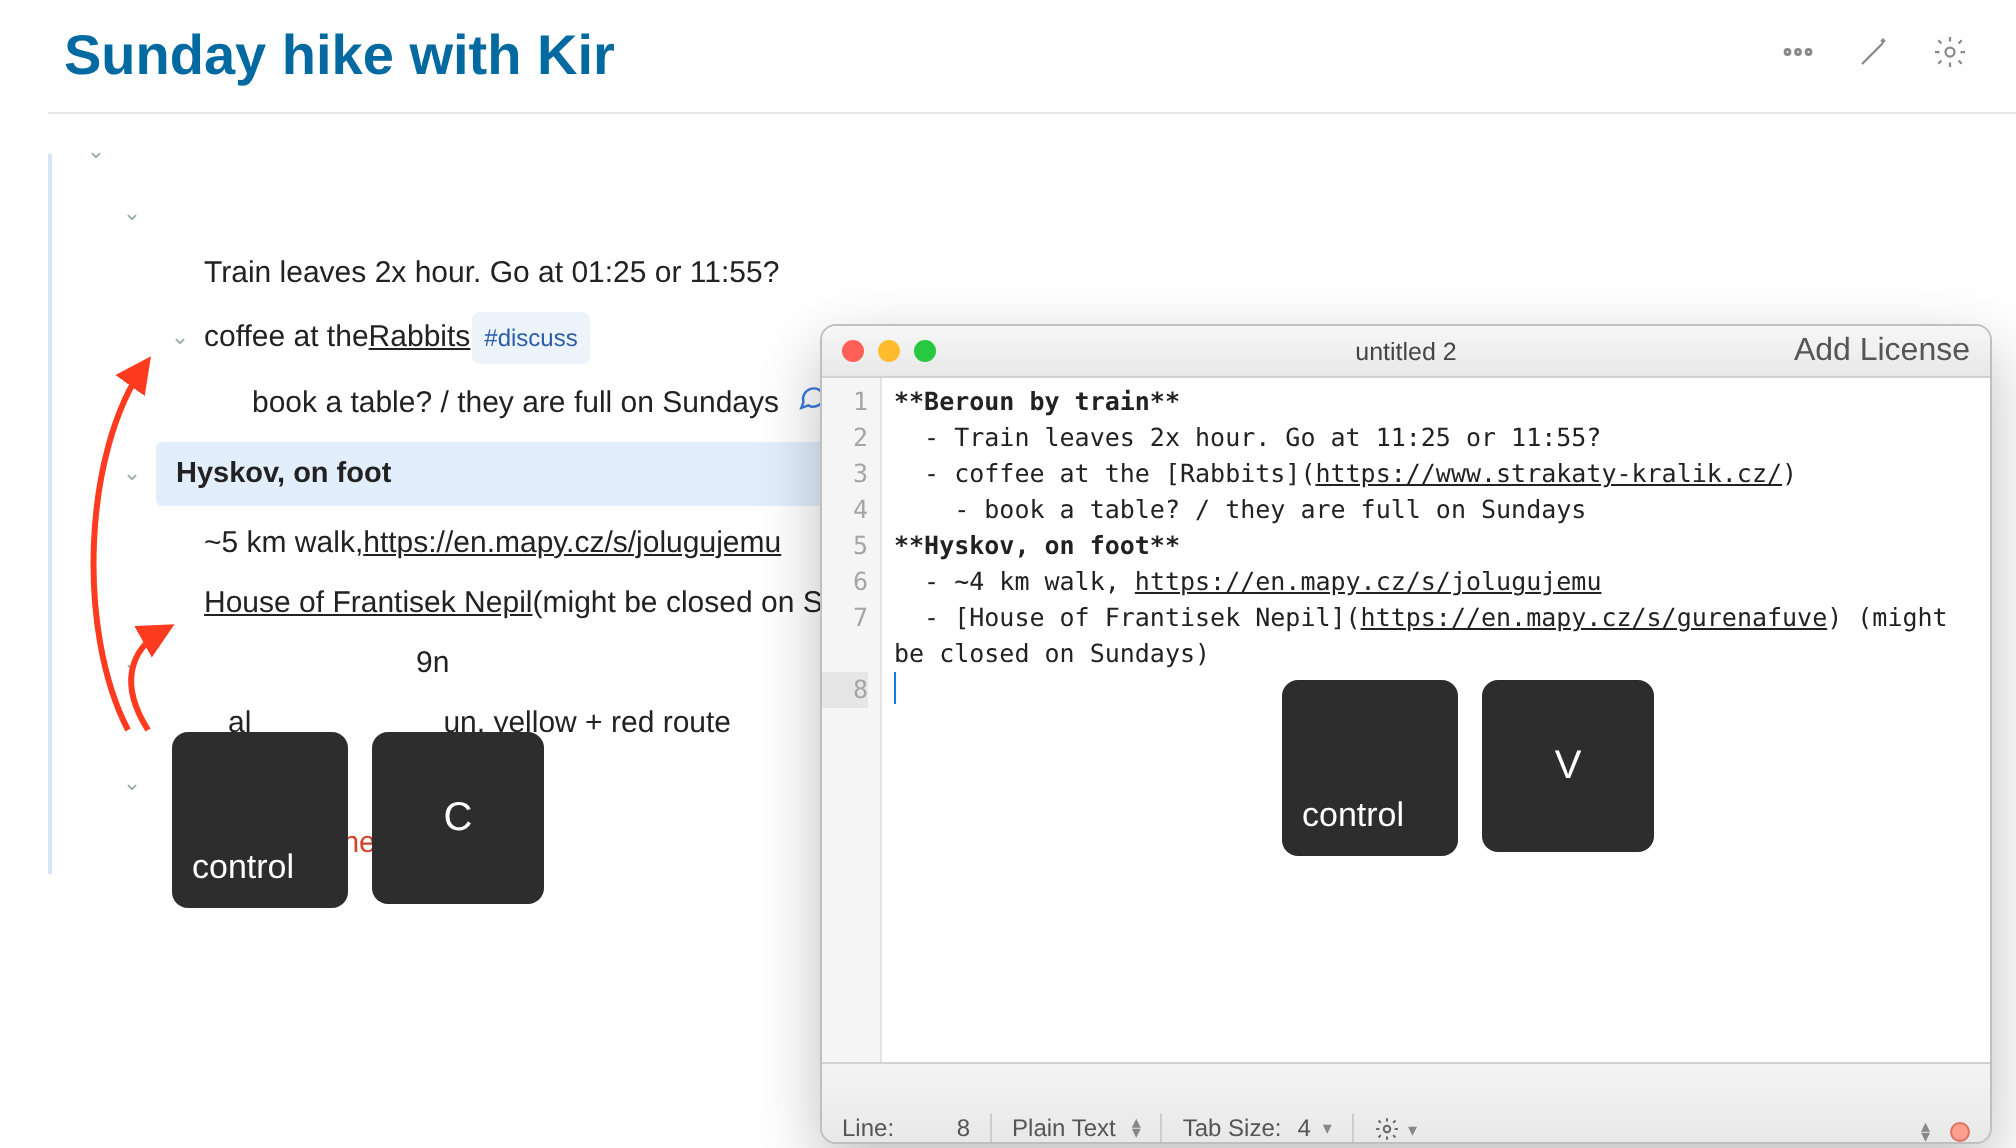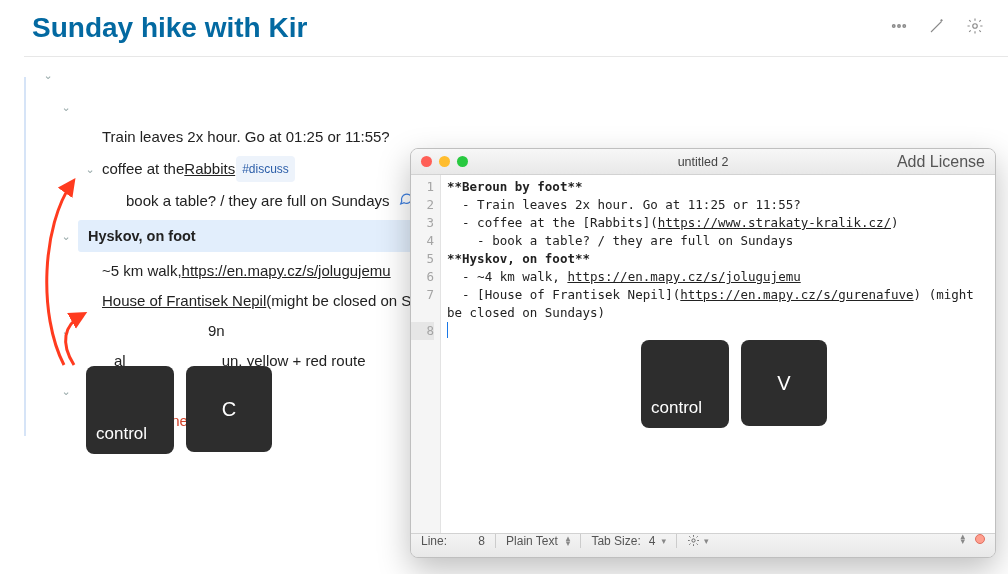--- a/index.html
+++ b/index.html
@@ -41,37 +41,37 @@
   
   .arrows-svg { position:absolute; left:42px; top:118px; pointer-events:none; }
   
   
   .key-group { position:absolute; display:flex; gap:12px; }
   .key-box { background:#2d2d2d; color:#fff; border-radius:8px; display:flex; align-items:flex-end; justify-content:center; padding:10px; font-size:18px;}
   .key-ctrl { width:88px; height:88px; align-items:flex-end; justify-content:flex-start; padding:0 0 10px 10px; font-size:17px;}
   .key-small { width:86px; height:86px; align-items:center; justify-content:center; font-size:20px; font-weight:500;}
   
   
-  .editor-window { position:absolute; left:410px; top:148px; width:586px; height:410px; background:#f3f3f3; border:1px solid #bfbfbf; border-radius:8px; box-shadow:0 12px 32px rgba(0,0,0,.25); display:flex; flex-direction:column; overflow:hidden;}
+  .editor-window { position:absolute; left:410px; top:162px; width:586px; height:410px; background:#f3f3f3; border:1px solid #bfbfbf; border-radius:8px; box-shadow:0 12px 32px rgba(0,0,0,.25); display:flex; flex-direction:column; overflow:hidden;}
   .editor-titlebar { height:26px; background:linear-gradient(#f7f7f7,#e8e8e8); border-bottom:1px solid #d2d2d2; display:flex; align-items:center; position:relative; font-size:12.5px; color:#444;}
   .traffic-lights { display:flex; gap:7px; position:absolute; left:10px;}
   .tl { width:11px; height:11px; border-radius:50%;}
   .tl.red{background:#ff5f57;} .tl.yellow{background:#ffbd2e;} .tl.green{background:#28c940;}
   .editor-title-center { margin:0 auto; font-weight:400;}
   .add-license { position:absolute; right:10px; color:#555; font-size:16px;}
   .editor-body { flex:1; display:flex; background:#fff; font-family:"Menlo","Consolas",monospace; font-size:12.5px; line-height:18px; overflow:hidden;}
   .gutter { background:#f5f5f5; border-right:1px solid #e3e3e3; width:30px; text-align:right; color:#a5a5a5; padding:3px 6px 3px 0;}
   .gutter div { height:18px;}
   .code-area { flex:1; padding:3px 8px 3px 6px; white-space:pre; position:relative; overflow-x:hidden; color:#222;}
   .code-area .b { font-weight:700;}
   .code-area .u { text-decoration:underline;}
   .code-area .line8 { position:relative; height:18px; }
   .caret { position:absolute; left:0; top:0; width:1px; height:16px; background:#1977e6; }
   .active-line-gutter { background:#e6e6e6; }
-  .editor-statusbar { height:24px; background:linear-gradient(#f4f4f4,#e8e8e8); border-top:1px solid #d2d2d2; display:flex; align-items:flex-start; font-size:12px; color:#555; padding:0 10px; gap:4px;}
+  .editor-statusbar { height:40px; background:linear-gradient(#f4f4f4,#e8e8e8); border-top:1px solid #d2d2d2; display:flex; align-items:flex-end; font-size:12px; color:#555; padding:0 10px; gap:4px;}
   .sb-sep { flex:0 0 1px; height:14px; background:#ccc; margin:0 6px;}
   .sb-field { display:flex; align-items:center; gap:4px;}
   .updown { font-size:9px; color:#888; line-height:5px; display:flex; flex-direction:column; margin-left:4px;}
   .flex1 { flex:1;}
   .rec-dot { width:10px; height:10px; border-radius:50%; background:#ff9f8f; border:1px solid #e07060; margin-left:6px;}
 </style>
 </head>
 <body>
 
 <div class="page-header">
@@ -198,21 +198,21 @@
       <div>1</div>
       <div>2</div>
       <div>3</div>
       <div>4</div>
       <div>5</div>
       <div>6</div>
       <div>7</div>
       <div></div>
       <div class="active-line-gutter">8</div>
     </div>
-    <div class="code-area"><span class="b">**Beroun by foot**</span>
+    <div class="code-area"><span class="b">**Beroun by train**</span>
 <span>  - Train leaves 2x hour. Go at 11:25 or 11:55?</span>
 <span>  - coffee at the [Rabbits](</span><span class="u">https://www.strakaty-kralik.cz/</span><span>)</span>
 <span>    - book a table? / they are full on Sundays</span>
 <span class="b">**Hyskov, on foot**</span>
 <span>  - ~4 km walk, </span><span class="u">https://en.mapy.cz/s/jolugujemu</span>
 <span>  - [House of Frantisek Nepil](</span><span class="u">https://en.mapy.cz/s/gurenafuve</span><span>) (might</span>
 <span>be closed on Sundays)</span>
 <span class="line8"><span class="caret"></span></span></div>
   </div>
   <div class="editor-statusbar">

